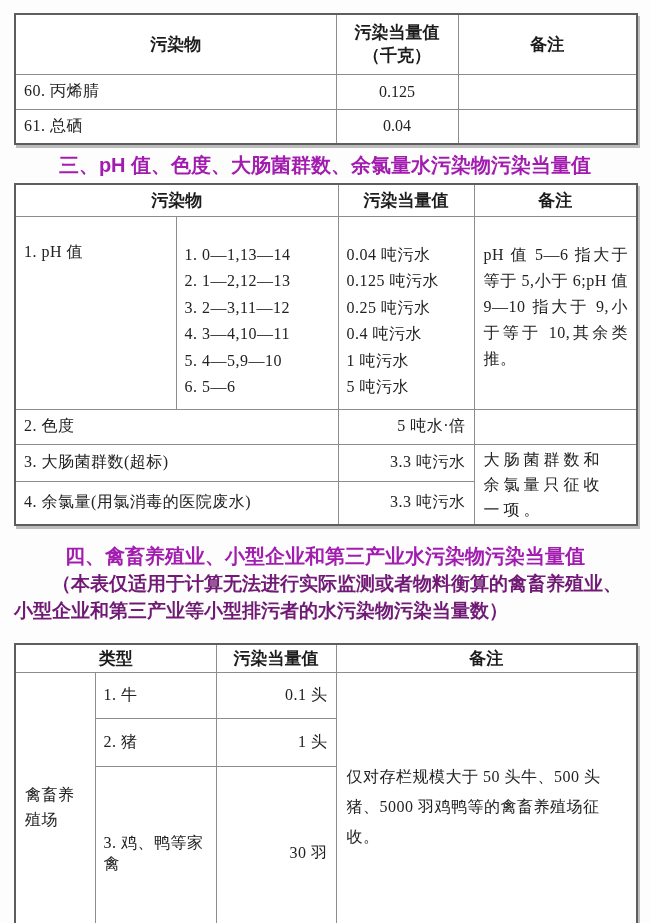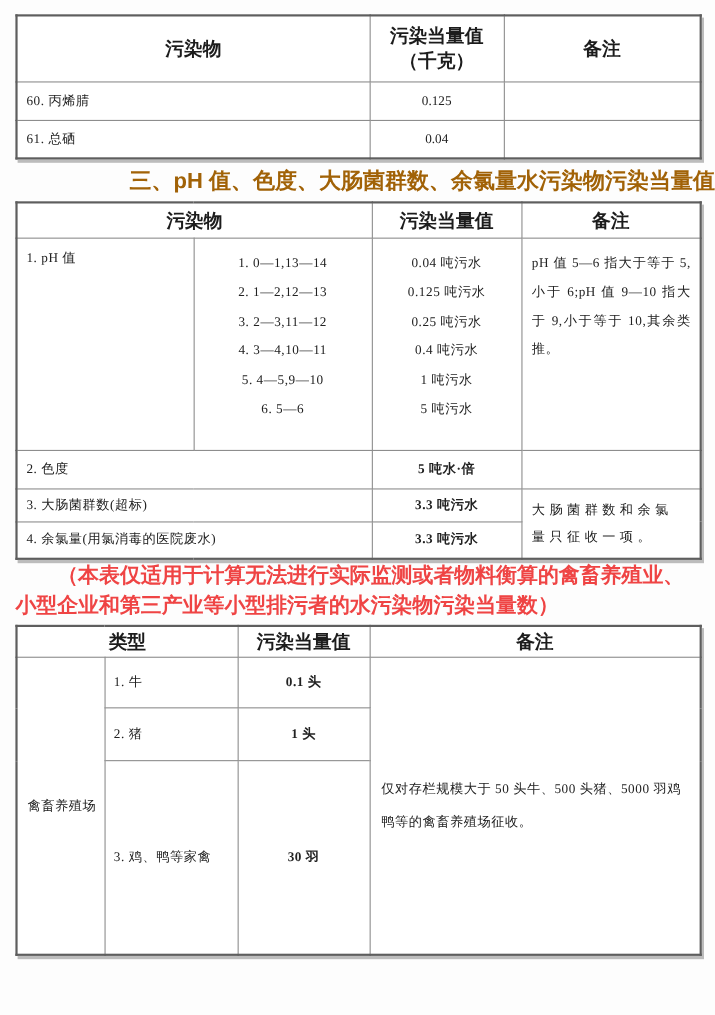--- a/index.html
+++ b/index.html
@@ -16,52 +16,52 @@
     margin-left:14px; width:622px; background:#ffffff;
     border:2px solid #5e5e5e;
     box-shadow:2px 3px 0 #bcbcbc;
   }
   th, td { border:1px solid #8d8d8d; }
   th {
     font-family:"Liberation Sans","DejaVu Sans",sans-serif;
     font-weight:bold; font-size:17px; text-align:center;
     color:#1c1c1c; padding:2px 4px;
   }
-  td { font-size:12px; letter-spacing:0.5px; padding:2px 8px; vertical-align:middle; }
+  td { font-size:16px; letter-spacing:0.5px; padding:2px 8px; vertical-align:middle; }
   td.num { text-align:center; letter-spacing:0;font-family:Liberation Serif, serif; }
-  td.val { text-align:center;font-weight:bold; }
-  td.top { vertical-align:top; padding-top:9px;margin-top:40px; }
+  td.val { text-align:right; }
+  td.top { vertical-align:top; padding-top:25px;margin-top:40px; }
 
   
   .t1 { margin-top:13px; }
   .t1 thead tr { height:60px; }
   .t1 tbody tr { height:35px; }
 
   
   .heading {
     font-family:"Liberation Sans","DejaVu Sans",sans-serif;
     font-weight:bold; font-size:20px; line-height:26px;
-    text-align:right; color:#a16207; width:650px;
+    text-align:center; color:#a21caf; width:650px;
   }
   .heading-3 { margin-top:7px; margin-bottom:5px; }
   .heading-4 { margin-top:17px; }
   .note {
     font-family:"Liberation Sans","DejaVu Sans",sans-serif;
     font-weight:bold; font-size:19px; line-height:27px;
-    color:#ef4444; width:622px; margin:1px 0 4px 14px;
+    color:#701a75; width:622px; margin:1px 0 19px 14px;
     text-indent:38px;
   }
 
   
   .t2 .row-header { height:32px; }
   .t2 .row-ph { height:193px; }
   .t2 .row-chroma { height:35px;margin-left:10px; }
   .t2 .row-coliform { height:30px;margin-top:48px; }
   .t2 .row-chlorine { height:34px; }
-  .ph-lines div { line-height:26.5px; white-space:nowrap;text-align:center; }
+  .ph-lines div { line-height:26.5px; white-space:nowrap; }
   .remark-ph { text-align:justify; line-height:26px; padding:4px 8px 2px 9px; }
   .remark-spread { letter-spacing:4px; line-height:25px; padding:2px 16px 2px 9px; }
 
   
   .t3 { margin-top:3px; }
   .t3 .row-header { height:28px; }
   .t3 .row-cattle { height:46px; }
   .t3 .row-pig { height:48px; }
   .t3 .row-poultry { height:176px; }
   .group-cell { line-height:25px; padding:2px 6px 2px 9px; }
@@ -149,20 +149,21 @@
         <td class="val">3.3 吨污水</td>
         <td rowspan="2" class="remark-spread">大肠菌群数和余氯量只征收一项。</td>
       </tr>
       <tr class="row-chlorine">
         <td colspan="2">4. 余氯量(用氯消毒的医院废水)</td>
         <td class="val">3.3 吨污水</td>
       </tr>
     </tbody>
   </table>
 
+  <div class="heading heading-4">四、禽畜养殖业、小型企业和第三产业水污染物污染当量值</div>
   <p class="note">（本表仅适用于计算无法进行实际监测或者物料衡算的禽畜养殖业、小型企业和第三产业等小型排污者的水污染物污染当量数）</p>
 
   <table class="t3">
     <colgroup>
       <col style="width:80px">
         <col style="width:121px">
         <col style="width:120px">
         <col style="width:301px">
     </colgroup>
     <thead>

